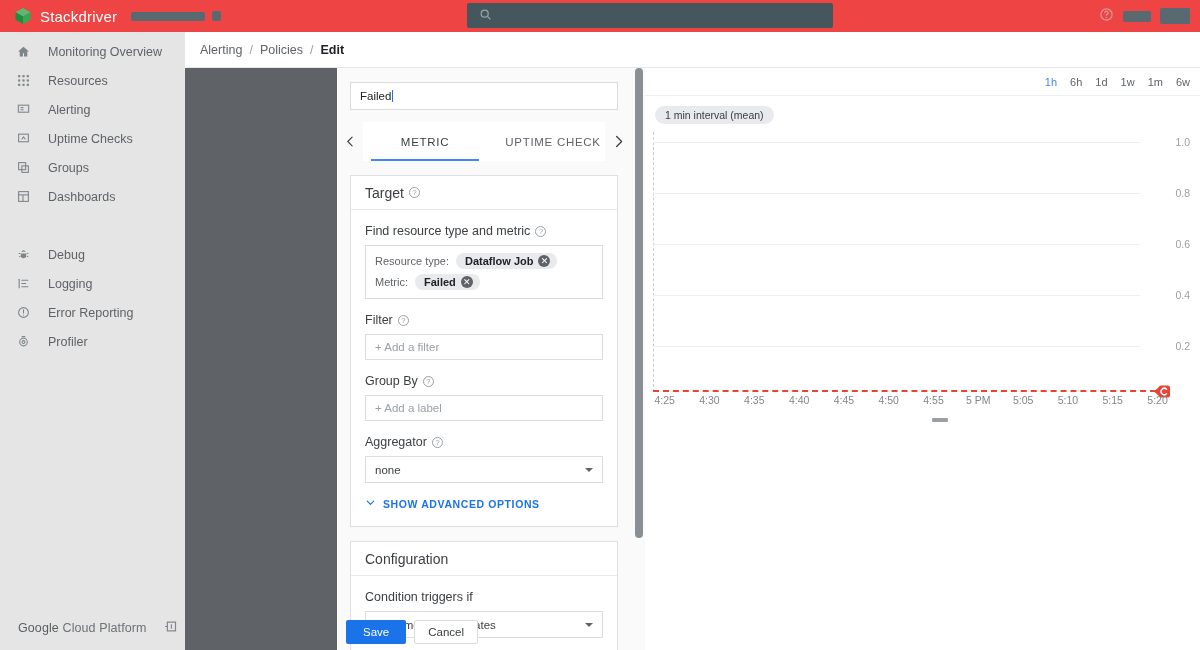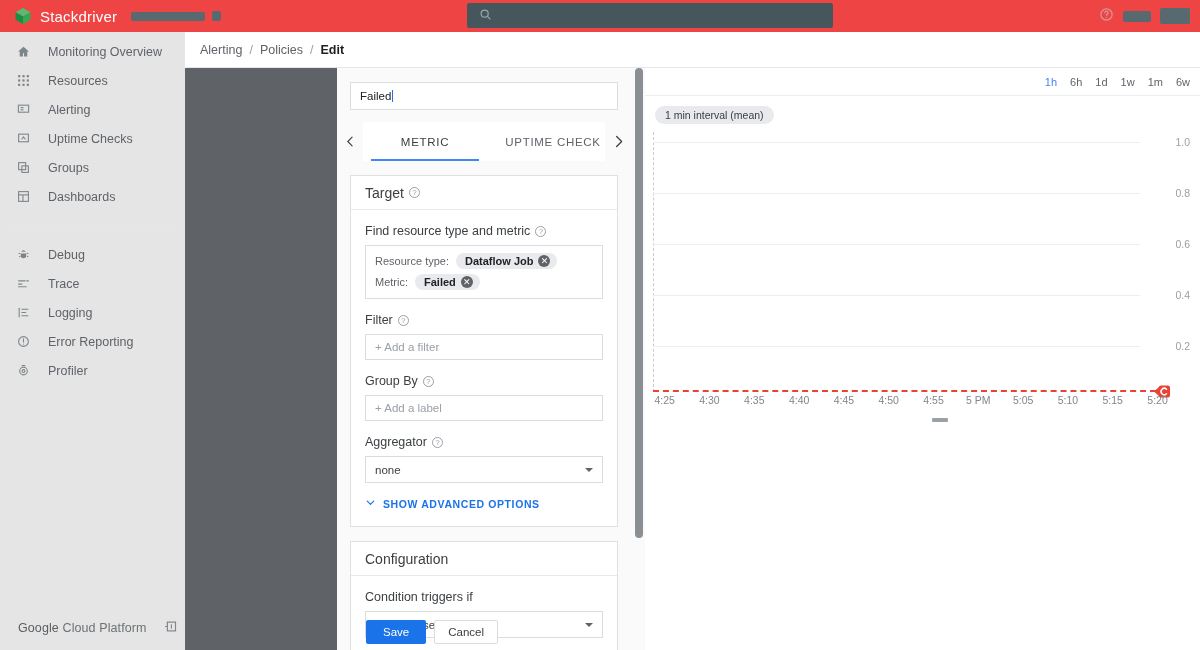--- a/index.html
+++ b/index.html
@@ -159,21 +159,21 @@
 
   
   .pscroll {
     position: absolute; left: 635px; top: 68px; width: 8px; height: 470px;
     background: #8a8f93; border-radius: 4px; cursor: pointer;
   }
 
   
   .actionbar {
     position: absolute; left: 337px; bottom: 0; width: 308px; height: 36px;
-    display: flex; align-items: center; gap: 8px; padding-left: 9px; background: transparent; margin-left: 20px;
+    display: flex; align-items: center; gap: 8px; padding-left: 9px; background: transparent;
   }
   .btn-save {
     background: #1a73e8; color: #fff; border: none; height: 24px; padding: 0 17px;
     font-size: 11.5px; font-family: inherit; cursor: pointer; border-radius: 2px;
   }
   .btn-cancel {
     background: #fff; color: #3c4043; border: 1px solid #dadce0; height: 24px; padding: 0 13px;
     font-size: 11.5px; font-family: inherit; cursor: pointer; border-radius: 2px;
   }
 
@@ -339,31 +339,20 @@
 
       <div class="nav-item">
         <span class="nav-ico">
           <svg width="13" height="13" viewBox="0 0 24 24" fill="currentColor">
               <path d="M12 4c2 0 3.5 1.4 3.8 3H8.2C8.5 5.4 10 4 12 4zm-5 6h10v4a5 5 0 0 1-10 0zM3 9h3v2H3zm15 0h3v2h-3zM3.5 15.5l2.6-1.2.8 1.8-2.6 1.2zm14.4.6l.8-1.8 2.6 1.2-.8 1.8z"></path>
             </svg>
         </span>
         <span class="nav-label">Debug</span>
       </div>
 
-      <div class="nav-item">
-        <span class="nav-ico">
-          <svg width="13" height="13" viewBox="0 0 24 24" fill="none" stroke="currentColor" stroke-width="2.2" stroke-linecap="round">
-            <line x1="3" y1="7" x2="15" y2="7"></line>
-              <line x1="18" y1="7" x2="21" y2="7"></line>
-            <line x1="3" y1="13" x2="9" y2="13"></line>
-              <line x1="3" y1="18" x2="17" y2="18"></line>
-          </svg>
-        </span>
-        <span class="nav-label">Trace</span>
-      </div>
 
       <div class="nav-item">
         <span class="nav-ico">
           <svg width="13" height="13" viewBox="0 0 24 24" fill="none" stroke="currentColor" stroke-width="2" stroke-linecap="round">
             <line x1="4" y1="4" x2="4" y2="20"></line>
               <line x1="9" y1="6" x2="20" y2="6"></line>
             <line x1="9" y1="12" x2="16" y2="12"></line>
               <line x1="9" y1="18" x2="20" y2="18"></line>
           </svg>
         </span>

